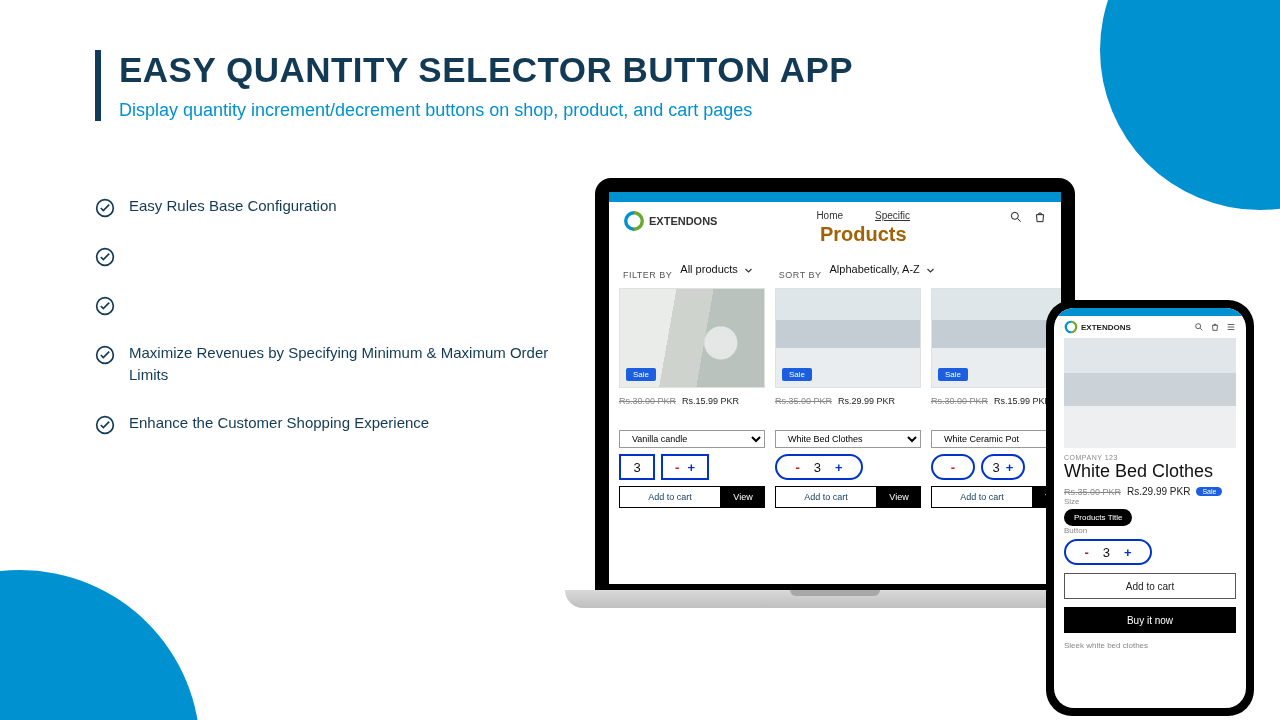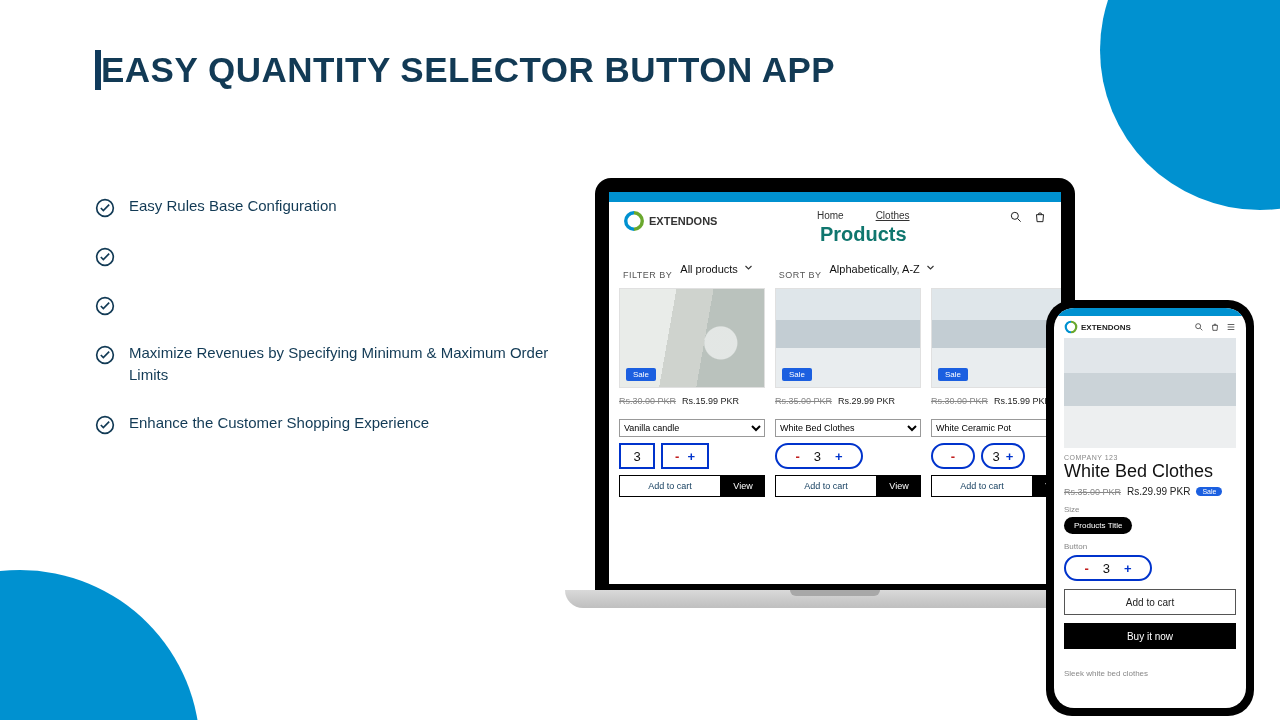--- a/index.html
+++ b/index.html
@@ -3,59 +3,59 @@
 <meta charset="utf-8">
 <style>
   
   *{box-sizing:border-box;margin:0;padding:0;font-family:"Segoe UI",Arial,Helvetica,sans-serif;}
   body{width:1280px;height:720px;overflow:hidden;background:#fff;position:relative;color:#103b5c;}
   
   .blob-tr{position:absolute;top:-110px;right:-140px;width:320px;height:320px;background:#0091d0;border-radius:50%;}
   .blob-bl{position:absolute;bottom:-210px;left:-160px;width:360px;height:360px;background:#0091d0;border-radius:50%;}
   
   .heading-wrap{position:absolute;left:95px;top:50px;right:60px;}
-  .heading-rule{border-left:6px solid #103b5c;}
+  .heading-rule{border-left:6px solid #103b5c;padding-left:18px;}
   .heading{font-size:35px;font-weight:800;letter-spacing:.5px;color:#123a55;text-transform:uppercase;}
   .subheading{margin-top:10px;font-size:18px;color:#0091d0;}
   
   .features{position:absolute;left:95px;top:195px;width:480px;}
   .feature{display:flex;align-items:flex-start;gap:14px;margin-bottom:26px;}
   .feature svg{flex:0 0 20px;margin-top:3px;}
   .feature-text{font-size:15px;line-height:1.45;color:#123a55;}
   
   .laptop{position:absolute;left:595px;top:178px;width:480px;}
   .laptop-screen-frame{background:#000;border-radius:16px 16px 0 0;padding:14px 14px 6px;}
   .laptop-base{height:18px;background:linear-gradient(#d9d9d9,#bfbfbf);border-radius:0 0 22px 22px;width:540px;margin-left:-30px;position:relative;}
   .laptop-base:after{content:"";position:absolute;top:0;left:50%;transform:translateX(-50%);width:90px;height:6px;background:#a8a8a8;border-radius:0 0 6px 6px;}
   .laptop-view{background:#fff;width:452px;height:392px;overflow:hidden;}
   .lv-topbar{height:10px;background:#0091d0;}
   .lv-header{display:flex;align-items:flex-start;justify-content:space-between;padding:8px 14px 0;}
   .lv-logo{display:flex;align-items:center;gap:4px;font-weight:700;font-size:11px;color:#333;}
   .lv-logo .logo-mark{width:22px;height:22px;}
   .lv-nav{display:flex;gap:32px;font-size:10px;color:#333;align-items:center;}
   .lv-nav-link.active{text-decoration:underline;}
   .lv-icons{display:flex;gap:10px;}
-  .lv-title{text-align:center;font-size:20px;font-weight:700;margin-top:2px;color:#0f766e;}
+  .lv-title{text-align:center;font-size:20px;font-weight:700;margin-top:2px;color:#a16207;}
   .lv-filters{display:flex;gap:26px;padding:12px 14px 8px;font-size:10px;color:#555;}
   .lv-filter{display:flex;align-items:center;gap:8px;}
   .lv-filter-label{letter-spacing:.5px;font-size:9px;margin-top:12px;}
-  .lv-filter-value{color:#111;font-size:11px;display:flex;align-items:flex-start;gap:6px;}
+  .lv-filter-value{color:#111;font-size:11px;display:flex;align-items:flex-end;gap:6px;}
   .chev{width:9px;height:9px;}
   .products-row{display:flex;gap:10px;padding:0 10px;}
   .pcard{width:146px;flex:0 0 146px;}
   .pimg{height:100px;background:linear-gradient(135deg,#d8dde0 0%,#b9c2c8 40%,#9ea8af 100%);position:relative;border:1px solid #e0e0e0;}
   .pimg .accent{position:absolute;inset:0;background:
       radial-gradient(circle at 70% 55%, rgba(255,255,255,.6) 0 14%, transparent 15%),
       linear-gradient(100deg,#e9ece9 0 35%, #cfd3ce 35% 58%, #bac2bd 58% 100%);}
   .pimg.bed .accent{background:
       linear-gradient(#dfe6ea 0 32%,#c3cdd3 32% 60%,#e9edef 60% 100%);}
   .sale-badge{position:absolute;left:6px;bottom:6px;background:#1b5fe0;color:#fff;font-size:8px;padding:2px 7px;border-radius:2px;}
-  .pprice{display:flex;gap:6px;font-size:9px;margin:8px 0 11px;color:#222;}
+  .pprice{display:flex;gap:6px;font-size:9px;margin:8px 0 22px;color:#222;}
   .pprice .old{text-decoration:line-through;color:#888;}
-  .pvariant{width:100%;font-size:9px;height:18px;border:1px solid #999;background:#fff;padding:0 0;}
+  .pvariant{width:100%;font-size:9px;height:18px;border:1px solid #999;background:#fff;padding:0 8px;}
   .qty{display:flex;gap:6px;margin-top:6px;}
   .qty .box{border:2px solid #0033cc;height:26px;display:flex;align-items:center;justify-content:center;font-size:13px;color:#0033cc;}
   .style-a .val{width:36px;color:#111;}
   .style-a .ops{width:48px;gap:8px;}
   .style-b .pill{border-radius:14px;width:88px;gap:14px;}
   .style-b .pill span.v{color:#111;}
   .style-c .half{width:44px;border-radius:14px;}
   .minus{color:#c21e1e;font-weight:700;}
   .plus{color:#0033cc;font-weight:700;}
   .pactions{display:flex;margin-top:6px;}
@@ -68,40 +68,41 @@
   .ph-header{display:flex;align-items:center;justify-content:space-between;padding:4px 10px;}
   .ph-logo{display:flex;align-items:center;gap:3px;font-size:8px;font-weight:700;}
   .ph-icons{display:flex;gap:6px;}
   .ph-img{height:110px;background:linear-gradient(#e1e6ea 0 32%,#cbd3d8 32% 62%,#edeff0 62% 100%);margin:0 10px;}
   .ph-brand{font-size:7px;color:#888;margin:6px 10px 0;letter-spacing:.5px;}
   .ph-title{font-size:18px;font-weight:500;margin:0 10px;color:#111;}
   .ph-price{display:flex;align-items:center;gap:6px;margin:4px 10px 0;}
   .ph-price .old{text-decoration:line-through;color:#888;font-size:9px;}
   .ph-price .cur{font-size:10px;}
   .ph-sale{background:#1b5fe0;color:#fff;font-size:7px;padding:1px 6px;border-radius:8px;}
-  .ph-label{font-size:8px;color:#888;margin:8px 10px 3px;}
+  .ph-label{font-size:8px;color:#888;margin:0 10px 3px;}
   .ph-pill-black{display:inline-block;background:#000;color:#fff;font-size:8px;padding:4px 10px;border-radius:11px;margin:0 10px;}
   .ph-qty{margin:4px 10px 0;border:2px solid #0033cc;border-radius:16px;height:26px;width:88px;display:flex;align-items:center;justify-content:center;gap:14px;font-size:13px;}
   .ph-btn{margin:8px 10px 0;height:26px;display:flex;align-items:center;justify-content:center;font-size:10px;}
   .ph-atc{border:1px solid #555;background:#fff;}
   .ph-buy{background:#000;color:#fff;}
-  .ph-desc{font-size:8px;color:#888;margin:20px 10px;}
+  .ph-desc{font-size:8px;color:#888;margin:8px 10px;}
   
   .ic{width:14px;height:14px;stroke:#111;fill:none;stroke-width:1.6;}
   .ic-sm{width:10px;height:10px;stroke:#111;fill:none;stroke-width:1.6;}
 </style>
 </head>
 <body>
 
 <div class="blob-tr"></div>
 <div class="blob-bl"></div>
 
 <div class="heading-wrap">
   <div class="heading-rule">
     <h1 class="heading">EASY QUANTITY SELECTOR BUTTON APP</h1>
+    <div class="subheading">Display quantity increment/decrement buttons on shop, product, and cart pages</div>
   </div>
 </div>
 
 <div class="features">
   <div class="feature">
     <svg viewBox="0 0 24 24" width="20" height="20">
         <circle cx="12" cy="12" r="10" fill="none" stroke="#123a55" stroke-width="2"></circle>
         <path d="M7 12l3 3 7-7" fill="none" stroke="#123a55" stroke-width="2"></path>
       </svg>
     <div class="feature-text">Easy Rules Base Configuration</div>
@@ -142,21 +143,21 @@
         <div class="lv-logo">
           <svg class="logo-mark" viewBox="0 0 32 32">
             <path d="M16 4a12 12 0 1 0 0 24" fill="none" stroke="#0091d0" stroke-width="5"></path>
             <path d="M16 28a12 12 0 0 0 0-24" fill="none" stroke="#6aa82e" stroke-width="5"></path>
           </svg>
           <span>EXTENDONS</span>
         </div>
         <div>
           <div class="lv-nav">
             <span class="lv-nav-link">Home</span>
-            <span class="lv-nav-link active">Clothes</span>
+            <span class="lv-nav-link active">Specific</span>
           </div>
           <div class="lv-title">Products</div>
         </div>
         <div class="lv-icons">
           <svg class="ic" viewBox="0 0 24 24">
               <circle cx="10" cy="10" r="6"></circle>
               <path d="M15 15l5 5"></path>
             </svg>
           <svg class="ic" viewBox="0 0 24 24">
               <path d="M6 8h12l-1 12H7z"></path>

